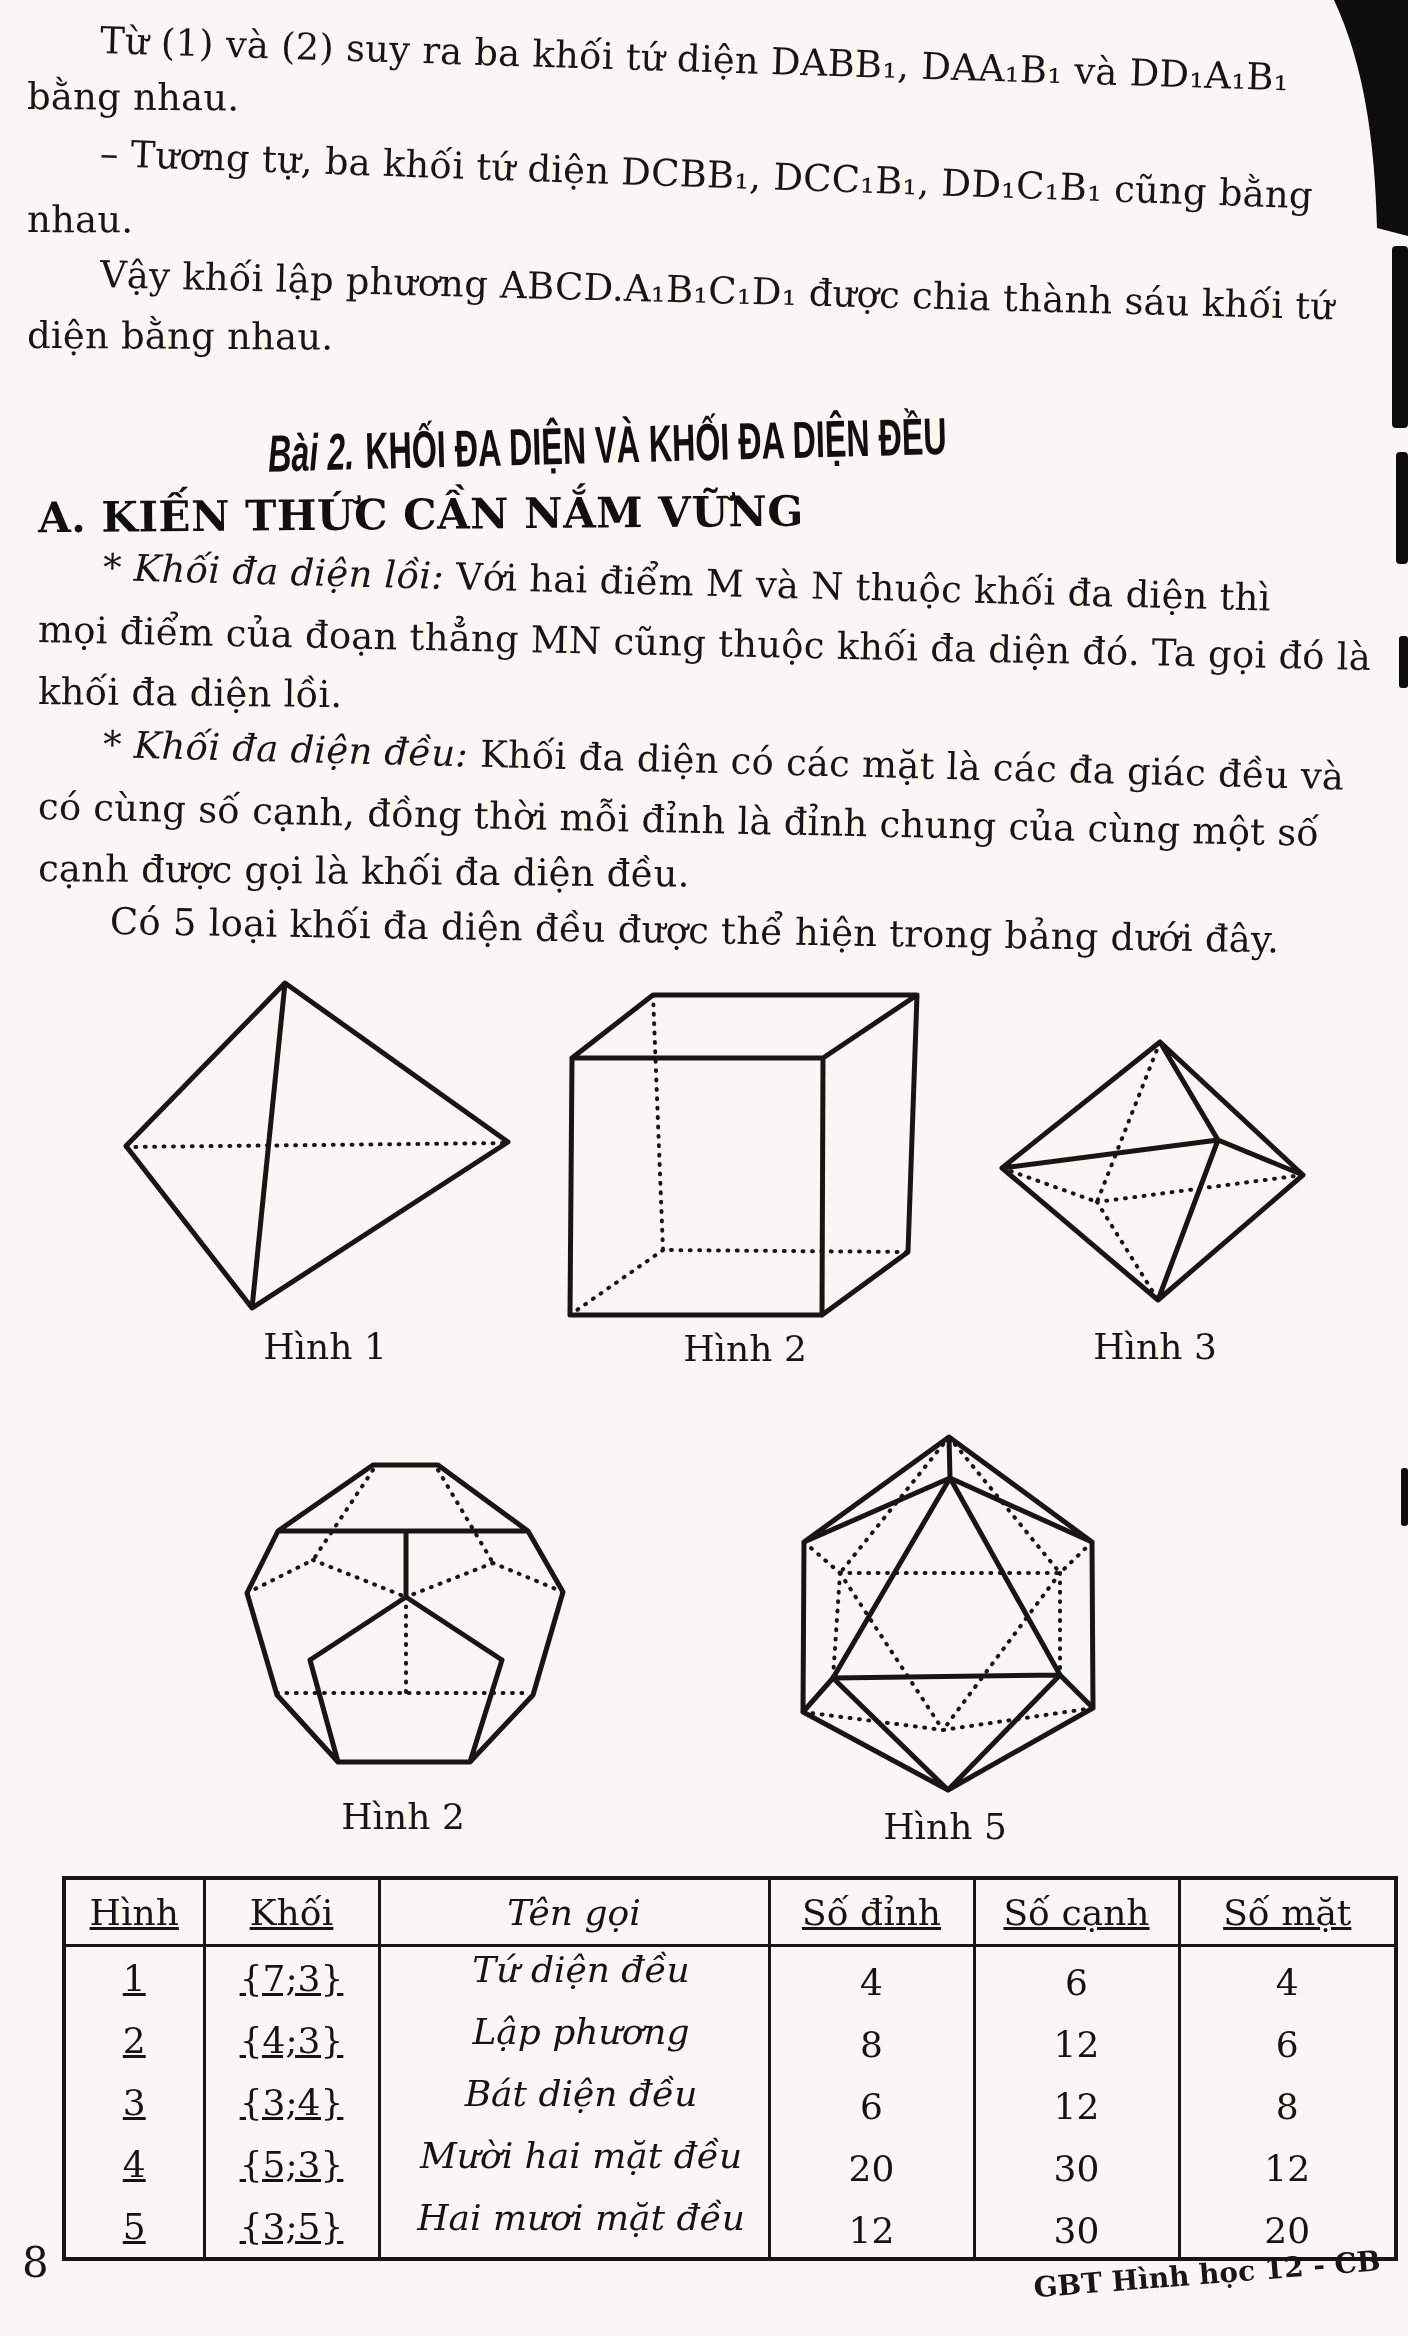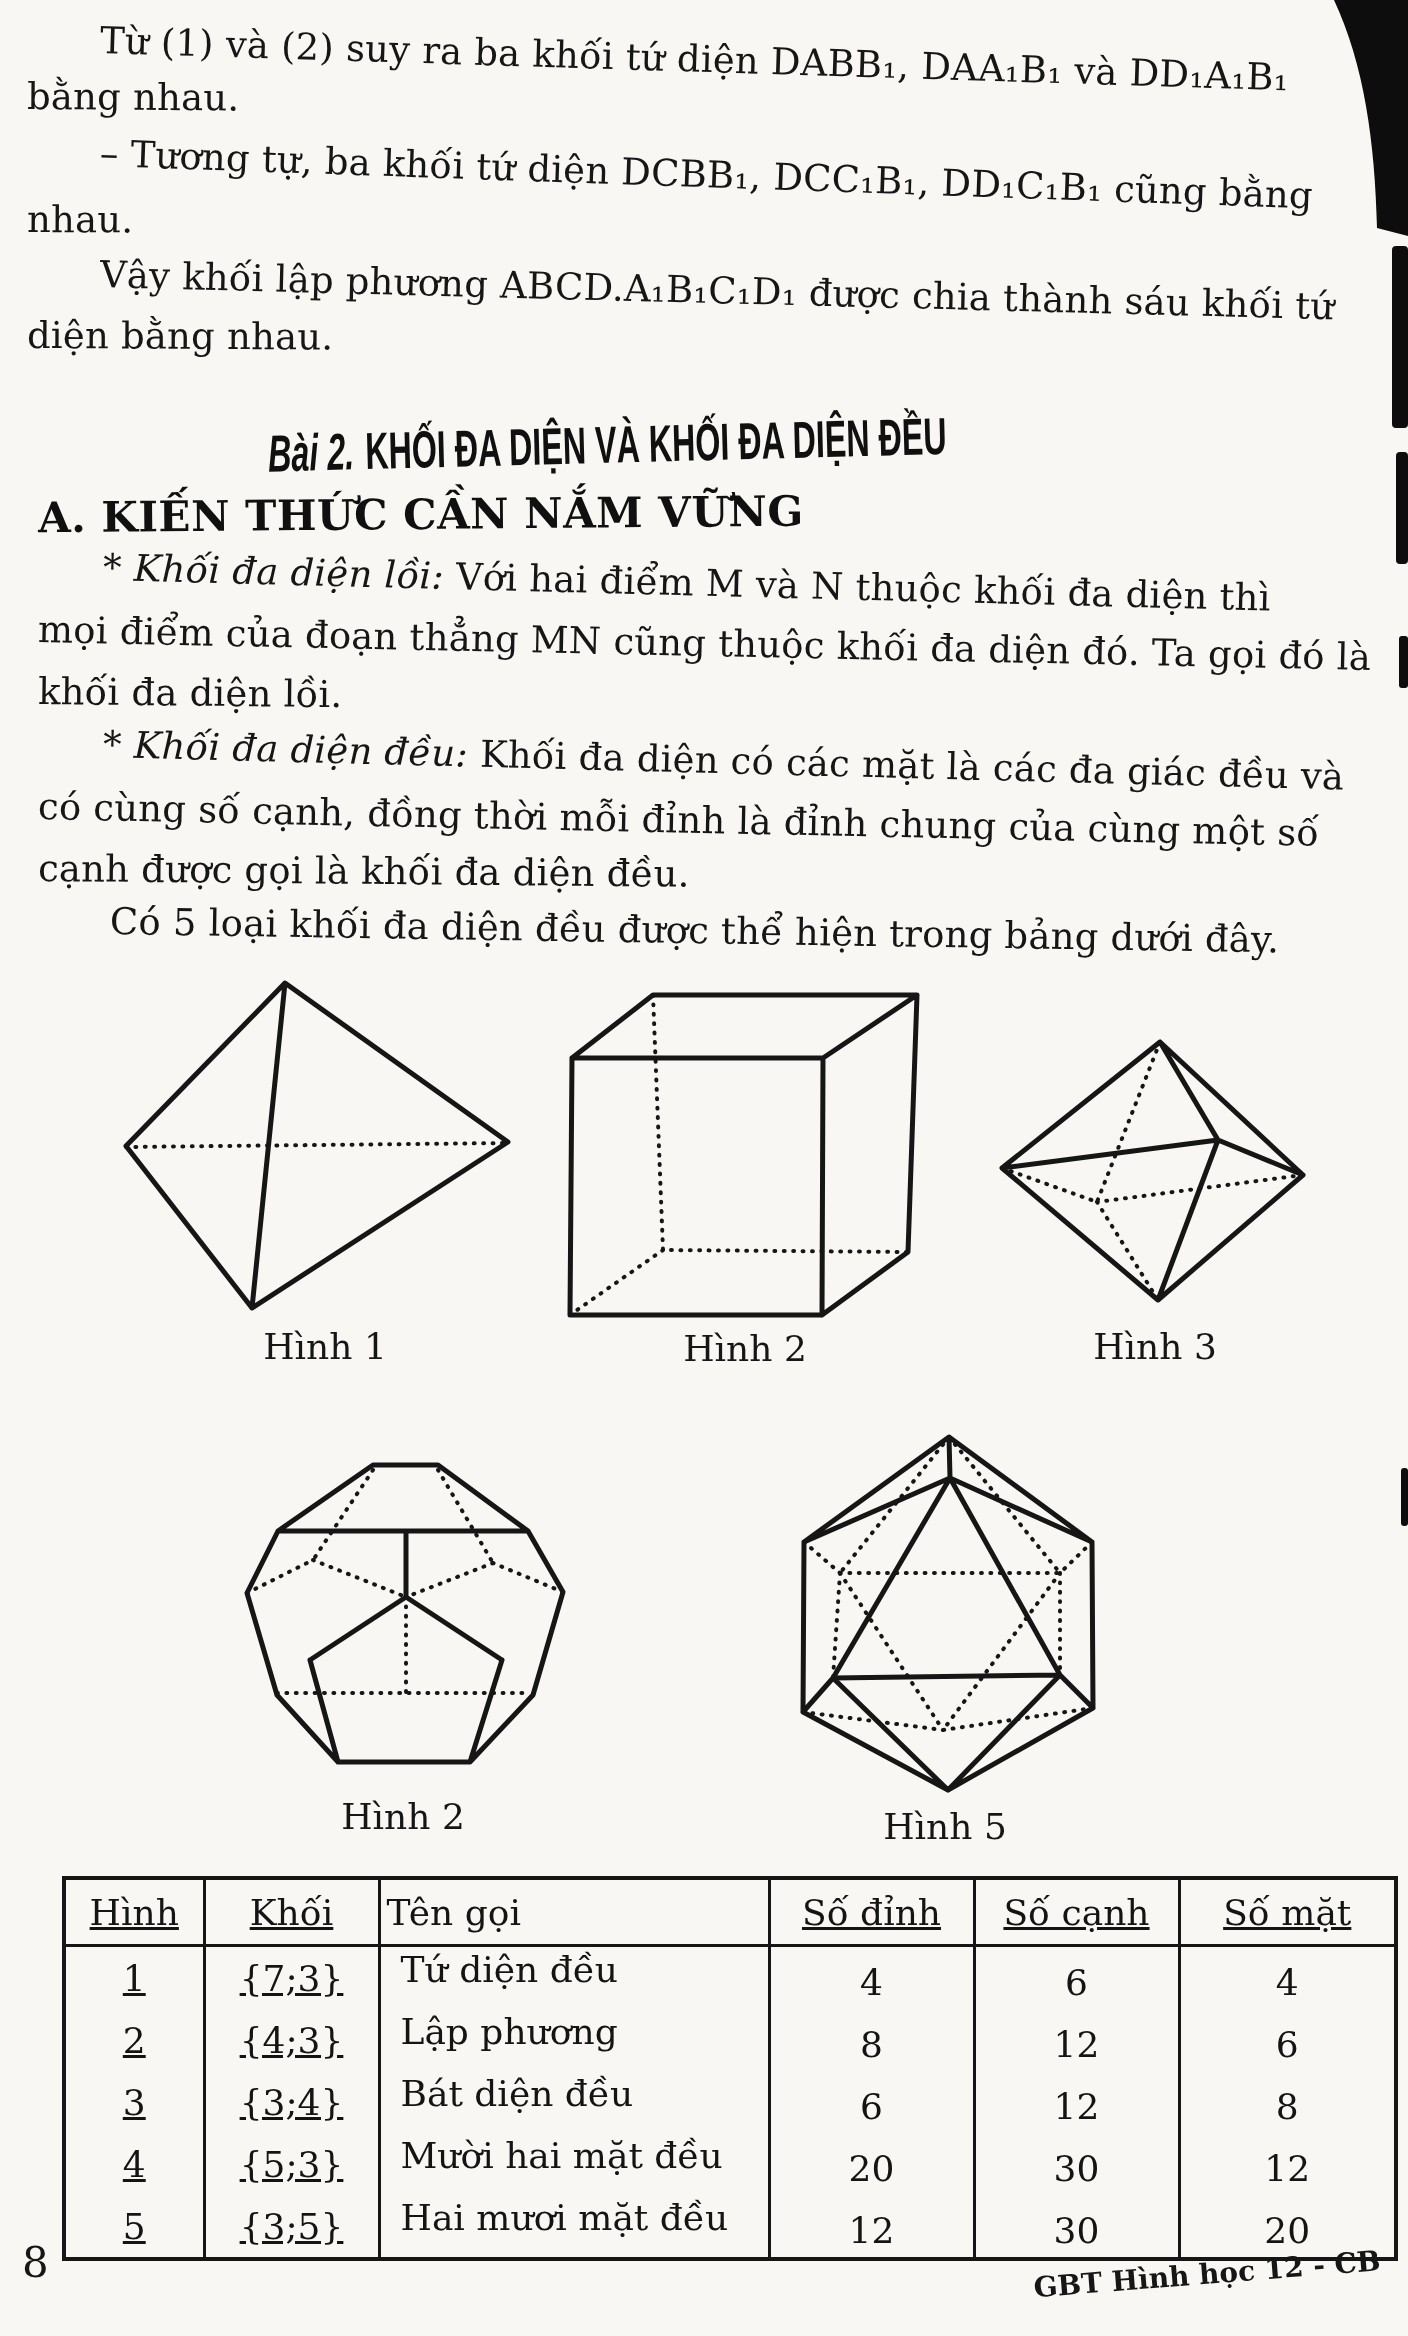--- a/index.html
+++ b/index.html
@@ -32,21 +32,21 @@
   .figures-svg .solid{fill:none;stroke:#161616;stroke-width:5;stroke-linejoin:round;stroke-linecap:round;}
   .figures-svg .dotted{fill:none;stroke:#161616;stroke-width:4;stroke-linecap:round;stroke-dasharray:.9 8.5;}
   table.poly-table{
     position:absolute;left:62px;top:1876px;width:1332px;border-collapse:collapse;
     border:4px solid #161616;font-size:36px;table-layout:fixed;color:#141414;
   }
   .poly-table th,.poly-table td{border-left:3px solid #161616;padding:0 6px;font-weight:normal;}
   .poly-table th{border-bottom:3px solid #161616;height:64px;}
   .poly-table td{height:56px;}
   .col-c{text-align:center;text-decoration:underline;}
-  .col-name{text-align:left;padding-left:18px;}
+  .col-name{text-align:center;padding-left:18px;font-style:italic;}
   td.col-name{vertical-align:top;padding-top:2px;padding-left:20px;}
   td.col-num{text-align:center;vertical-align:bottom;padding-bottom:6px;}
   .page-number{position:absolute;left:22px;top:2238px;font-size:42px;}
   .book-label{
     position:absolute;right:26px;top:2244px;font-size:28px;font-weight:bold;
     transform:rotate(-4.5deg);transform-origin:right bottom;white-space:nowrap;
   }
   .edge-artifacts{position:absolute;right:0;top:0;pointer-events:none;}
 </style>
 </head>

